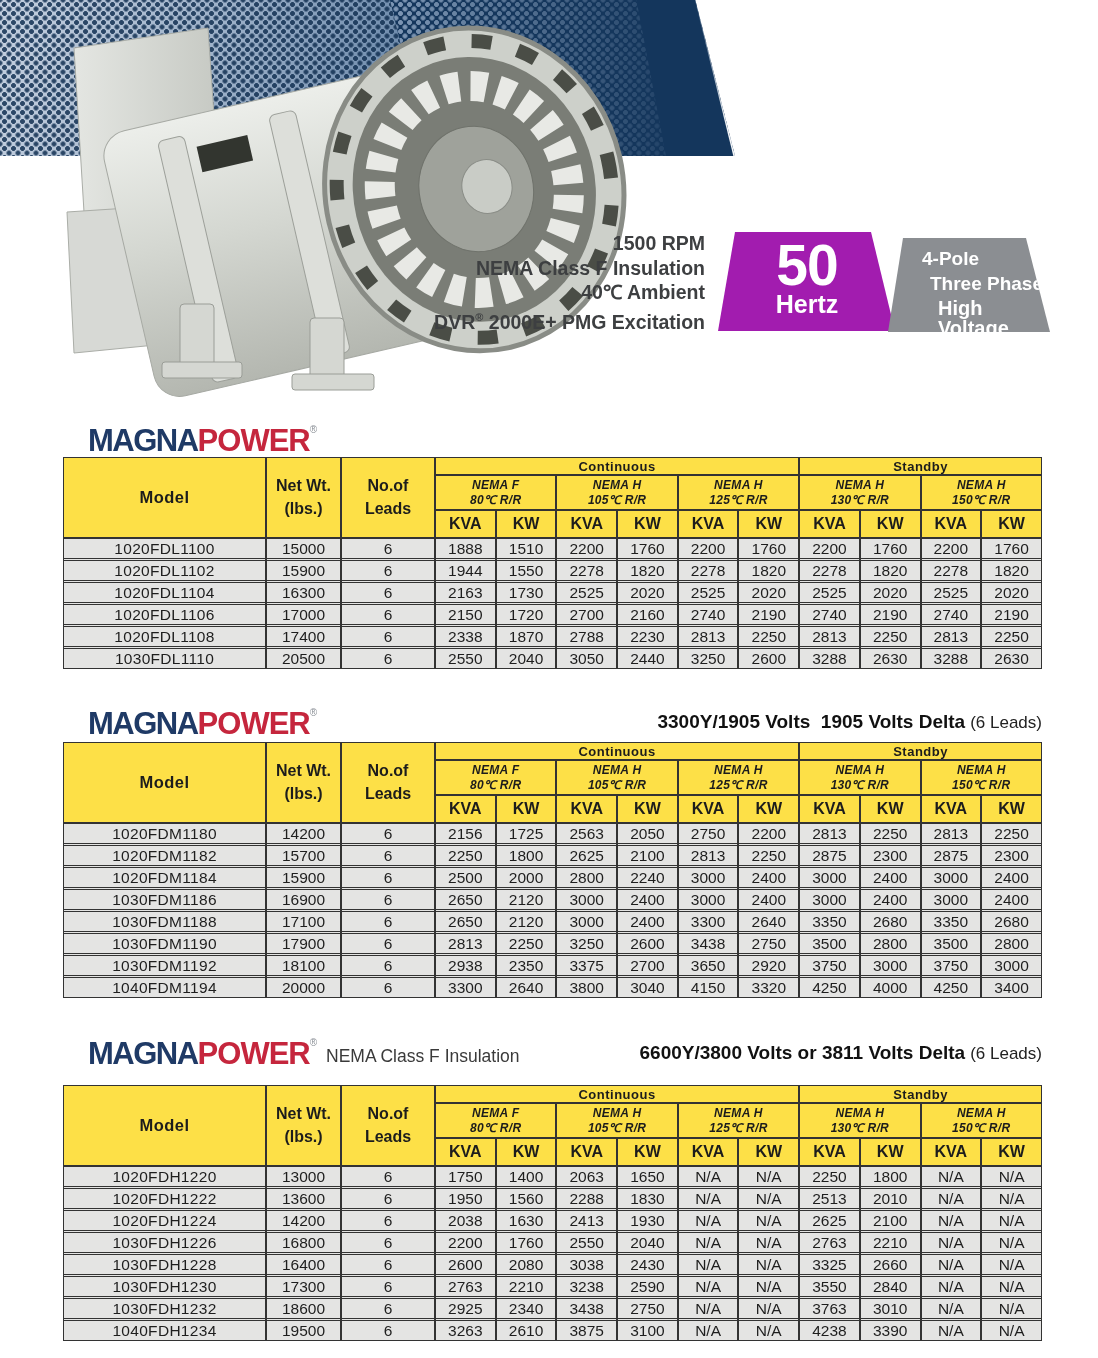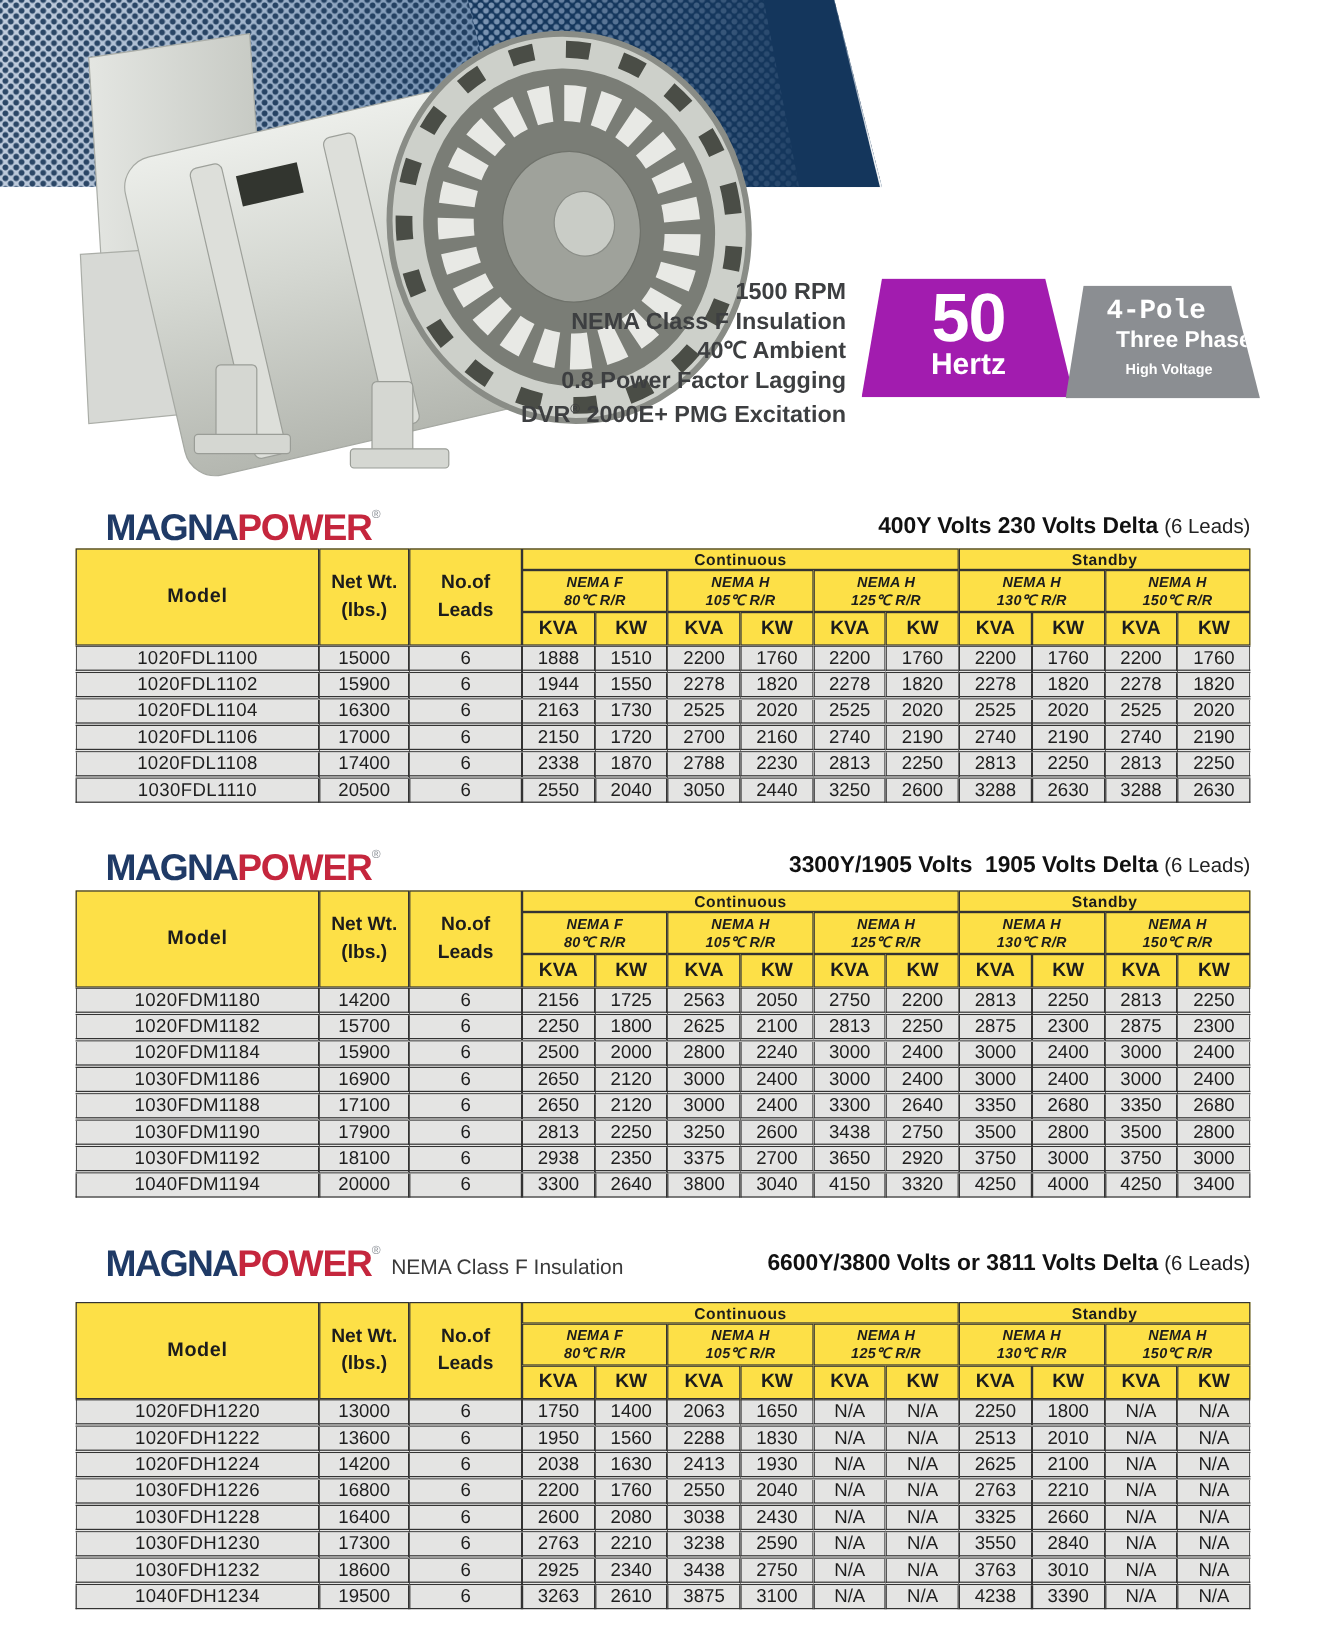--- a/index.html
+++ b/index.html
@@ -32,23 +32,23 @@
   .specs{position:absolute;right:393px;top:231px;text-align:right;
     font-size:19.5px;font-weight:bold;color:#3d3f41;line-height:24.6px;white-space:nowrap;}
   .specs sup{font-size:11px;}
 
   .badge-hertz{position:absolute;left:716px;top:232px;width:182px;height:100px;background:#a21caf;
     clip-path:polygon(19px 0,155px 0,179px 99px,2px 99px);color:#fff;text-align:center;}
   .hz-num{font-size:57px;font-weight:bold;line-height:56px;margin-top:5px;letter-spacing:-1px;}
   .hz-unit{font-size:25px;font-weight:bold;line-height:22px;}
   .badge-pole{position:absolute;left:886px;top:238px;width:166px;height:94px;background:#8b8e92;
     clip-path:polygon(17px 0,140px 0,164px 94px,2px 94px);color:#fff;}
-  .bp-1{font-size:23px;font-weight:bold;margin:9px 0 0 36px;line-height:24px;font-family:Liberation Mono, monospace;}
+  .bp-1{font-size:19px;font-weight:bold;margin:9px 0 0 36px;line-height:24px;}
   .bp-2{font-size:19px;font-weight:bold;margin:0 0 0 44px;line-height:25px;}
-  .bp-3{font-size:12px;font-weight:bold;margin:2px 0 0 52px;line-height:20px;}
+  .bp-3{font-size:20px;font-weight:bold;margin:2px 0 0 52px;line-height:20px;}
 
   
   .logo{position:absolute;left:88px;white-space:nowrap;line-height:32px;}
   .logo .m1{font-size:31px;font-weight:bold;letter-spacing:-1.5px;color:#1f3a66;}
   .logo .m2{font-size:31px;font-weight:bold;letter-spacing:-1px;color:#c5263d;}
   .logo sup{font-size:10px;color:#8a8f96;vertical-align:18px;}
 
   .title{position:absolute;right:56px;white-space:nowrap;}
   .t-bold{font-size:19px;font-weight:bold;color:#111;}
   .t-note{font-size:17px;font-weight:normal;color:#222;margin-left:5px;}
@@ -115,38 +115,36 @@
         <rect x="150" y="356" width="80" height="16" rx="3"></rect>
         <rect x="298" y="312" width="34" height="64" rx="4"></rect>
         <rect x="280" y="368" width="82" height="16" rx="3"></rect>
       </g>
     </svg>
 
     <div class="specs">
       <div>1500 RPM</div>
       <div>NEMA Class F Insulation</div>
       <div>40℃ Ambient</div>
-      <div>0.8 Power Factor Lagging</div>
       <div><span>DVR</span><sup>®</sup>&nbsp;<span>2000E+ PMG Excitation</span></div>
     </div>
 
     <div class="badge-hertz">
       <div class="hz-num">50</div>
       <div class="hz-unit">Hertz</div>
     </div>
 
     <div class="badge-pole">
       <div class="bp-1">4-Pole</div>
       <div class="bp-2">Three Phase</div>
       <div class="bp-3">High Voltage</div>
     </div>
   </div>
 
   <div class="logo" style="top:414px;"><span class="m1">MAGNA</span><span class="m2">POWER</span><sup>®</sup></div>
-  <div class="title" style="top:428px;"><span class="t-bold">400Y Volts 230 Volts Delta</span><span class="t-note">(6 Leads)</span></div>
   <div class="tblwrap" style="top:457px;">
     <table>
         <colgroup>
           <col class="c-model">
           <col class="c-wt">
           <col class="c-leads">
           <col>
           <col>
           <col>
           <col>

